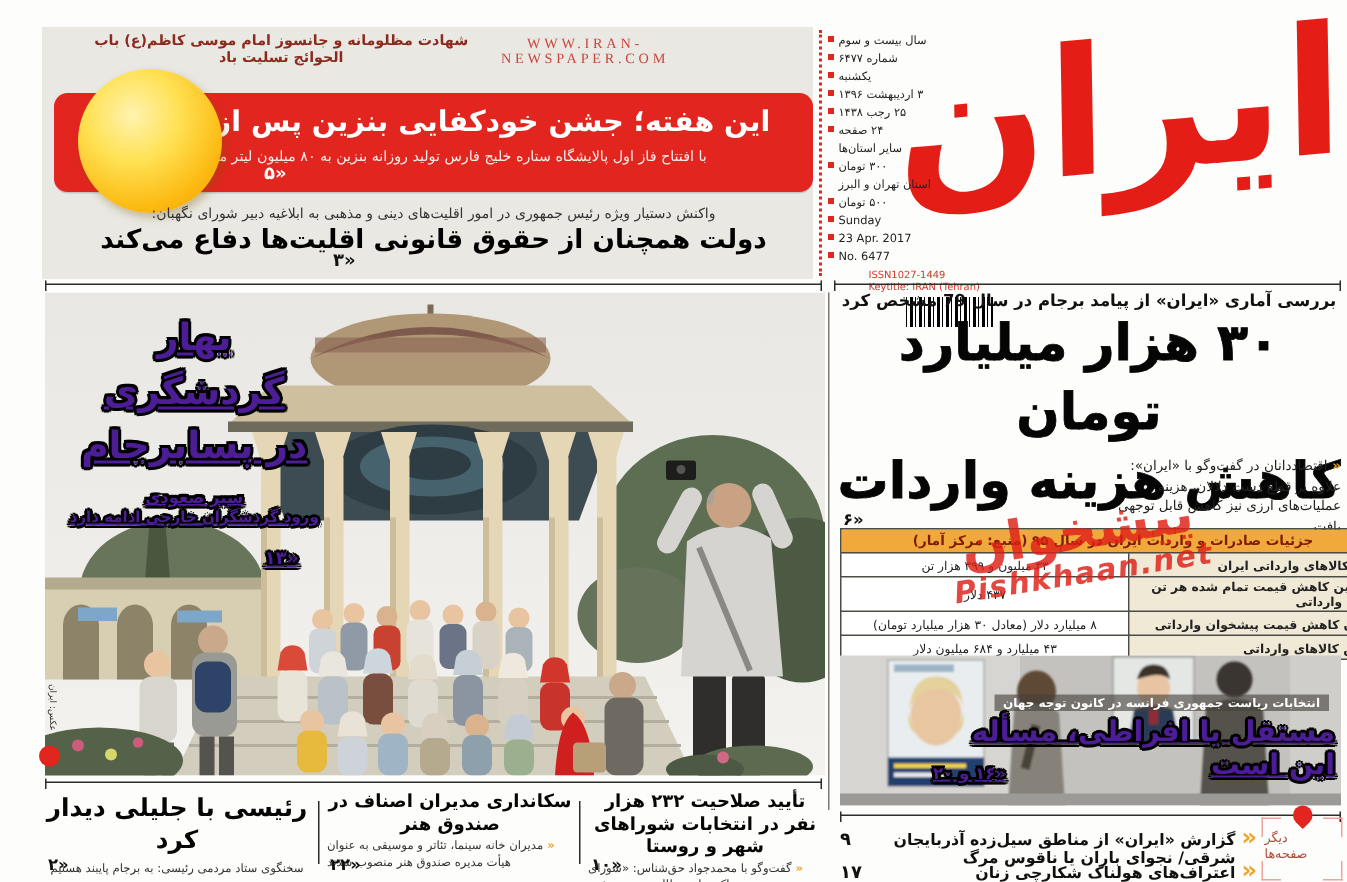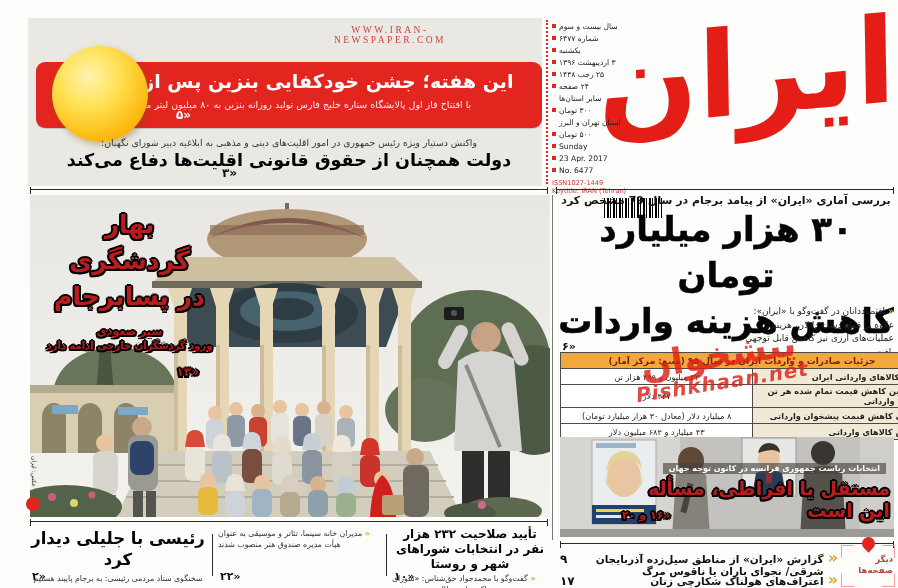--- a/index.html
+++ b/index.html
@@ -3,40 +3,40 @@
 <meta charset="utf-8">
 <style>
   html,body{margin:0;padding:0;background:#fff;}
   body{font-family:"DejaVu Sans","Liberation Sans",sans-serif;}
   #paper{position:relative;width:898px;height:588px;background:#fdfdfb;overflow:hidden;}
   .abs{position:absolute;}
   .rtl{direction:rtl;}
   .ltr{direction:ltr;}
   .center{text-align:center;}
   
-  .outline{color:#b91c1c;font-weight:bold;
+  .outline{color:#4c1d95;font-weight:bold;
     text-shadow:-1.5px -1.5px 0 #000,1.5px -1.5px 0 #000,-1.5px 1.5px 0 #000,1.5px 1.5px 0 #000,
-                 0 -2px 0 #000,0 2px 0 #000,-2px 0 0 #000,2px 0 0 #000;}
+                 0 -2px 0 #000,0 2px 0 #000,-2px 0 0 #000,2px 0 0 #000;text-decoration:underline;}
   
   .rule{border-top:1.4px solid #2b2b2b;height:0;}
   .rule::before,.rule::after{content:"";position:absolute;top:-3px;width:1.4px;height:7px;background:#2b2b2b;}
   .rule::before{right:0;} .rule::after{left:0;}
   
   .panel{background:#e9e8e3;}
   .banner{background:#e2261f;border-radius:9px;box-shadow:0 1px 0 rgba(0,0,0,.15);}
   .banner-h{color:#fff;font-weight:bold;font-size:19px;}
   .banner-s{color:#ffecec;font-size:9.5px;}
   .ref{font-weight:bold;color:#111;}
   .sun{border-radius:50%;background:radial-gradient(circle at 38% 32%,#fff3b0 0%,#ffe153 35%,#fcba12 70%,#f59a00 100%);box-shadow:2px 3px 6px rgba(120,90,0,.35);}
   
   .info-line{display:flex;align-items:center;gap:3px;direction:ltr;height:12px;}
   .sq{width:4px;height:4px;background:#e2261f;flex:0 0 4px;}
   .sq.hidden{visibility:hidden;}
   .info-txt{font-size:7.6px;color:#222;white-space:nowrap;}
-  .red-small{color:#d0372d;font-size:6.6px;line-height:8px;}
+  .red-small{color:#d0372d;font-size:6.6px;line-height:8px;margin-left:27px;}
   .barcode{background:repeating-linear-gradient(90deg,#000 0 1px,#fff 1px 3px,#000 3px 5px,#fff 5px 6px);}
   .logo{font-weight:bold;color:#e41e17;font-size:118px;letter-spacing:-3px;transform:rotate(-5deg) skewX(-4deg);line-height:1;}
   
   .lead-kicker{font-size:11px;font-weight:bold;color:#111;}
   .lead-h{font-size:34px;line-height:46px;font-weight:bold;color:#050505;-webkit-text-stroke:.5px #000;}
   .bullet-col{font-size:9px;line-height:1.5;color:#222;text-align:right;}
   .mark{color:#efa32c;font-weight:bold;}
   
   table.stats{border-collapse:collapse;width:364px;direction:rtl;}
   table.stats td,table.stats th{border:1px solid #4c4c46;font-size:8.2px;padding:1px 4px;height:13px;}
@@ -50,32 +50,33 @@
   .box-title{font-weight:bold;color:#050505;text-align:center;line-height:1.25;}
   .box-sub{font-size:7.8px;color:#333;text-align:left;line-height:1.4;}
   .box-ref{position:absolute;left:2px;bottom:2px;font-weight:bold;font-size:11px;color:#111;}
   .vsep{width:1.4px;background:#2b2b2b;}
   
   .op-row{display:flex;direction:rtl;align-items:baseline;gap:4px;}
   .op-text{flex:1;text-align:right;font-weight:bold;font-size:10.5px;color:#111;}
   .op-num{font-weight:bold;font-size:12px;color:#111;}
   .frame-corner{position:absolute;width:12px;height:12px;border-color:#eda39a;border-style:solid;border-width:0;}
   .drop{width:13px;height:13px;background:#e2261f;border-radius:50% 50% 50% 0;transform:rotate(-45deg);}
-  .frame-label{color:#b04a3c;font-size:8.5px;font-weight:bold;text-align:right;line-height:1.3;}
+  .frame-label{color:#b04a3c;font-size:8.5px;font-weight:normal;text-align:left;line-height:1.3;}
   .vcredit{writing-mode:vertical-rl;font-size:6px;color:#333;letter-spacing:1px;}
   .dotline{border-left:2px dotted #e2261f;width:0;}
 </style>
 </head>
 <body>
 
 <div id="paper">
 
   <div class="abs panel" style="left:28px;top:18px;width:514px;height:168px;"></div>
   <div class="abs dotline" style="left:546px;top:20px;height:164px;"></div>
 
+  <div class="abs rtl" style="left:45px;top:22px;width:285px;font-size:9.5px;font-weight:bold;color:#8c2a1e;text-align:center;">شهادت مظلومانه و جانسوز امام موسی کاظم(ع) باب الحوائج تسلیت باد</div>
   <div class="abs ltr center" style="left:300px;top:25px;width:180px;font-size:9.5px;letter-spacing:2.5px;color:#cb453c;font-family:Liberation Serif, serif;">WWW.IRAN-NEWSPAPER.COM</div>
 
   <div class="abs banner" style="left:36px;top:62px;width:506px;height:66px;">
     <div class="abs banner-h rtl center" style="left:0;top:8px;width:100%;">این هفته؛ جشن خودکفایی بنزین پس از ۳۶ سال</div>
     <div class="abs banner-s rtl center" style="left:40px;top:37px;width:440px;">با افتتاح فاز اول پالایشگاه ستاره خلیج فارس تولید روزانه بنزین به ۸۰ میلیون لیتر می‌رسد</div>
     <div class="abs rtl" style="left:140px;bottom:6px;font-size:12px;font-weight:bold;color:#fff;">«۵</div>
   </div>
   <div class="abs sun" style="left:52px;top:46px;width:96px;height:96px;"></div>
 
   <div class="abs rtl center" style="left:36px;top:137px;width:506px;font-size:9.3px;color:#333;">واکنش دستیار ویژه رئیس جمهوری در امور اقلیت‌های دینی و مذهبی به ابلاغیه دبیر شورای نگهبان:</div>
@@ -481,20 +482,21 @@
   <div class="abs" style="left:552px;top:195px;width:1.4px;height:345px;background:#7a7a74;"></div>
 
   <div class="abs" style="left:392px;top:527px;width:156px;height:58px;">
     <div class="box-title rtl" style="font-size:12px;">تأیید صلاحیت ۲۳۲ هزار نفر در انتخابات شوراهای شهر و روستا</div>
     <div class="box-sub rtl" style="margin-top:2px;"><span class="mark">« </span><span>گفت‌وگو با محمدجواد حق‌شناس: «شورای پاک» باید مطالبه عمومی شود</span></div>
     <div class="box-ref rtl">«۱۰</div>
   </div>
   <div class="abs vsep" style="left:386px;top:534px;height:42px;"></div>
 
   <div class="abs" style="left:218px;top:527px;width:164px;height:58px;">
+    <div class="box-title rtl" style="font-size:12px;">سکانداری مدیران اصناف در صندوق هنر</div>
     <div class="box-sub rtl" style="margin-top:2px;"><span class="mark">« </span><span>مدیران خانه سینما، تئاتر و موسیقی به عنوان هیأت مدیره صندوق هنر منصوب شدند</span></div>
     <div class="box-ref rtl">«۲۲</div>
   </div>
   <div class="abs vsep" style="left:212px;top:534px;height:42px;"></div>
 
   <div class="abs" style="left:30px;top:529px;width:176px;height:56px;">
     <div class="box-title rtl" style="font-size:16.5px;">رئیسی با جلیلی دیدار کرد</div>
     <div class="box-sub rtl" style="margin-top:4px;text-align:center;">سخنگوی ستاد مردمی رئیسی: به برجام پایبند هستیم</div>
     <div class="box-ref rtl">«۲</div>
   </div>

